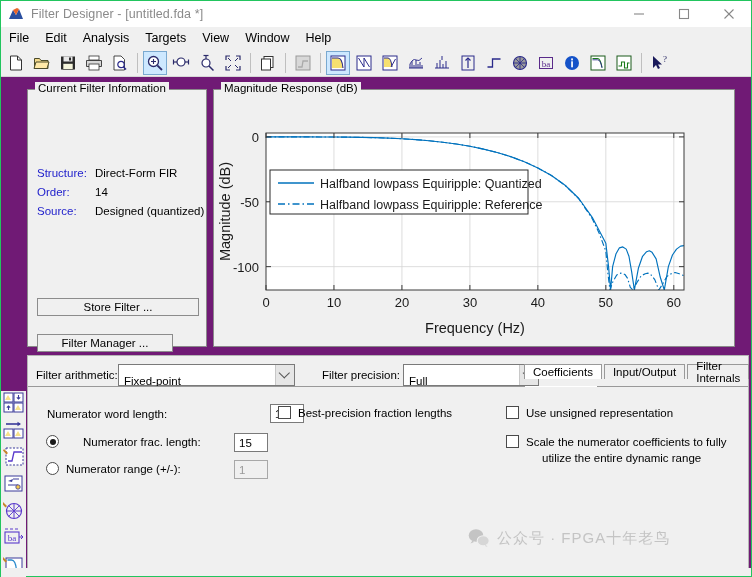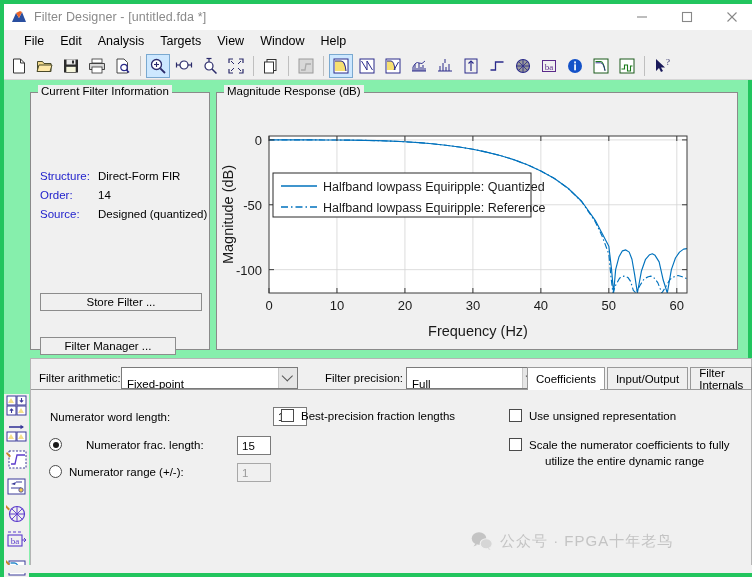--- a/index.html
+++ b/index.html
@@ -8,22 +8,22 @@
     width: 752px; height: 577px;
     overflow: hidden;
     background: #f0f0f0;
     font-family: "Liberation Sans", sans-serif;
     font-size: 12px;
     color: #000;
   }
   #app {
     position: relative;
     width: 752px; height: 577px;
-    background: #86efac;
-    border: 4px solid #22c55e;
+    background: #701a75;
+    border: 1px solid #22c55e;
   }
 
   
   #titlebar {
     position: absolute; left: 0; top: 0; width: 750px; height: 26px;
     background: #ffffff;
     display: flex; align-items: center;
   }
   #app-icon {
     width: 16px; height: 14px; margin-left: 7px; margin-right: 7px;
@@ -40,21 +40,21 @@
   .winbtn {
     width: 45px; height: 26px; display: flex; align-items: center;
     justify-content: center; color: #888; font-size: 12px;
   }
   .winbtn svg { display: block; }
 
   
   #menubar {
     position: absolute; left: 0; top: 26px; width: 750px; height: 22px;
     background: #f0f0f0; display: flex; align-items: center;
-    padding-left: 12px;
+    padding-left: 0;
   }
   .menu-item {
     padding: 2px 8px; font-size: 12.5px; color: #000; line-height: 16px;
     white-space: nowrap;
   }
 
   
   #toolbar {
     position: absolute; left: 0; top: 48px; width: 750px; height: 28px;
     background: #f0f0f0; display: flex; align-items: center;
@@ -103,21 +103,21 @@
   }
   .cfi-row { display: flex; }
   .cfi-label { color: #2222cc; width: 58px; flex: none; }
   .cfi-value { color: #000; }
   .btn {
     background: #f0f0f0; border: 1px solid #8c8c8c;
     font-family: "Liberation Sans", sans-serif;
     font-size: 11.5px; color: #000;
     display: flex; align-items: center; justify-content: center;
   }
-  #btn-store { position: absolute; left: 9px; top: 200px; width: 162px; height: 18px; }
+  #btn-store { position: absolute; left: 9px; top: 208px; width: 162px; height: 18px; }
   #btn-manager { position: absolute; left: 9px; top: 244px; width: 136px; height: 18px; }
 
   
   #magbox { left: 212px; top: 88px; width: 522px; height: 258px; }
 
   
   #chart { position: absolute; left: 0; top: 0; width: 520px; height: 256px; }
   #chart svg { display: block; }
 
   
@@ -144,21 +144,21 @@
   }
 
   #cb-arith { position: absolute; left: 90px; top: 8px; width: 177px; }
   #cb-prec { position: absolute; left: 375px; top: 8px; width: 136px; }
   #lbl-arith { position: absolute; left: 8px; top: 13px; }
   #lbl-prec { position: absolute; left: 294px; top: 13px; }
 
   
   #tabs { position: absolute; left: 496px; top: 8px; height: 23px; display: flex; }
   .tab {
-    height: 23px; border: 1px solid #999; border-bottom: none;
+    height: 15px; border: 1px solid #999; border-bottom: none;
     background: #efefef; display: flex; align-items: center;
     padding: 0 8px; font-size: 11.5px; margin-right: 2px;
     position: relative;
   }
   .tab.active { background: #fff; }
   #tab-underline {
     position: absolute; left: 0; top: 30px; width: 720px; height: 1px;
     background: #999;
   }
   #tab-underline-gap {

